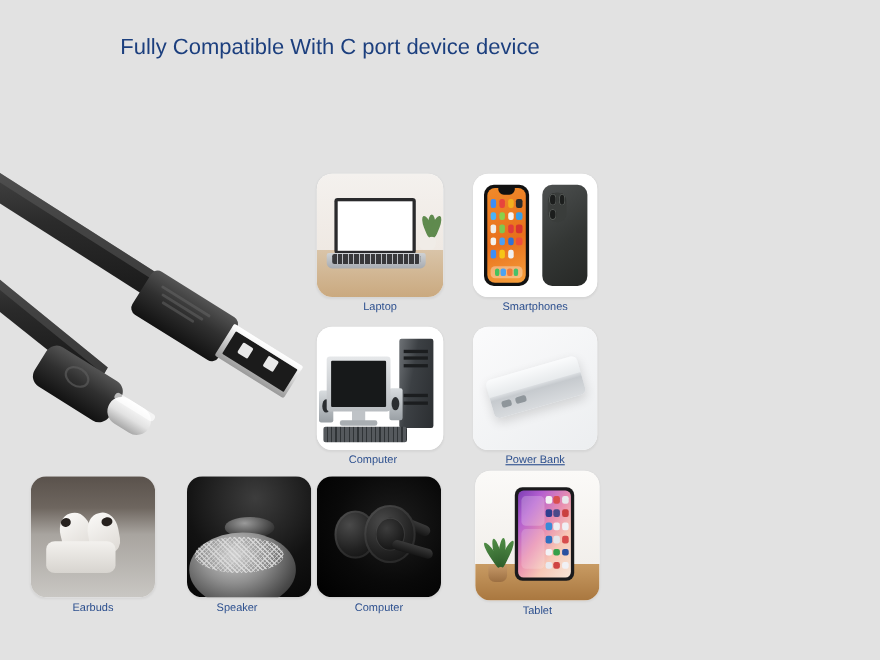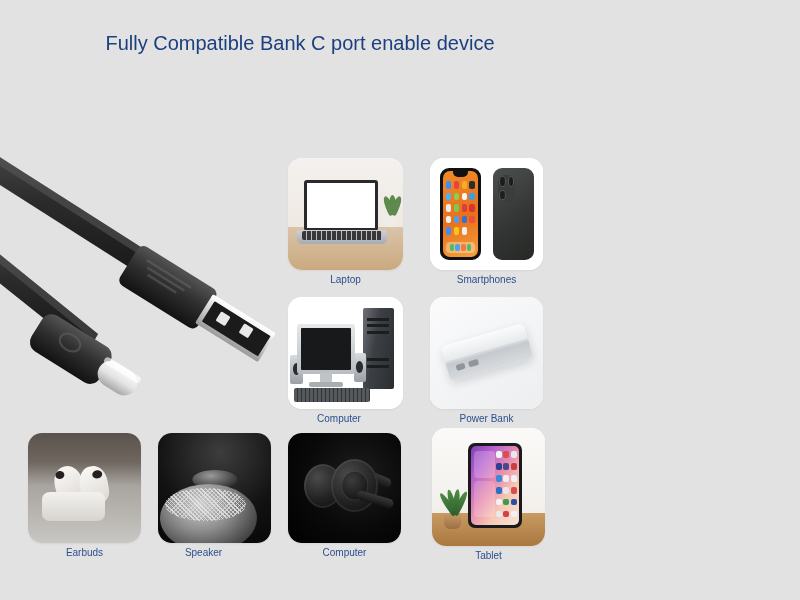--- a/index.html
+++ b/index.html
@@ -129,21 +129,21 @@
   .tb-plant { position:absolute; left:6%; top:52%; width:24%; height:34%; }
   .tb-pot { position:absolute; bottom:0; left:18%; width:64%; height:42%; background:linear-gradient(180deg,#c89b6a,#9c6f42); border-radius:2px 2px 6px 6px; }
   .tb-leaf { position:absolute; bottom:36%; left:50%; width:6px; height:26px; background:linear-gradient(180deg,#4f8c45,#2f5f2c); border-radius:50% 50% 18% 18%; transform-origin:bottom center; }
 </style>
 </head>
 <body style="background: rgb(226, 226, 226);">
 
 <div id="stage">
 
   <div class="header">
-    <div class="subtitle" style="color: rgb(28, 63, 126);">Fully Compatible Bank C port enable device</div>
+    <div class="subtitle" style="color: rgb(28, 63, 126);">Fully Compatible With C port device device</div>
   </div>
 
   <div class="cable-wrap">
     <svg width="300" height="270" viewBox="0 0 300 270">
       <defs>
         <linearGradient id="cordG" x1="0" y1="0" x2="0" y2="1">
           <stop offset="0%" stop-color="#4a4a4a"></stop>
           <stop offset="40%" stop-color="#2b2b2b"></stop>
           <stop offset="100%" stop-color="#141414"></stop>
         </linearGradient>
@@ -298,40 +298,40 @@
     <div class="tile" style="width:113px; height:112px;">
       <div class="tile-art">
         <div class="pb-bg"></div>
         <div class="pb-body">
           <div class="pb-top"></div>
           <div class="pb-port" style="left:10%;"></div>
           <div class="pb-port" style="left:26%;"></div>
         </div>
       </div>
     </div>
-    <div class="tile-label" style="color: rgb(44, 79, 142);">Power Bank</div>
+    <div class="tile-label" style="color: rgb(44, 79, 142); text-decoration: underline;">Power Bank</div>
   </div>
 
   <div class="tile-cell" style="left:28px; top:433px; width:113px;">
     <div class="tile" style="width:113px; height:110px;">
       <div class="tile-art">
         <div class="eb-bg"></div>
         <div class="eb-pod" style="left:24%; top:30%; transform:rotate(-14deg);">
           <div class="eb-tip" style="left:10%; top:8%;"></div>
         </div>
         <div class="eb-pod" style="left:46%; top:30%; transform:rotate(-10deg);">
           <div class="eb-tip" style="right:16%; top:14%;"></div>
         </div>
         <div class="eb-case"></div>
       </div>
     </div>
     <div class="tile-label" style="color: rgb(44, 79, 142);">Earbuds</div>
   </div>
 
-  <div class="tile-cell" style="left:158px; top:433px; width:91px;">
+  <div class="tile-cell" style="left:170px; top:433px; width:91px;">
     <div class="tile" style="width:113px; height:110px;">
       <div class="tile-art">
         <div class="sk-bg"></div>
         <div class="sk-dome"></div>
         <div class="sk-cone"></div>
         <div class="sk-mesh"></div>
       </div>
     </div>
     <div class="tile-label" style="color: rgb(44, 79, 142);">Speaker</div>
   </div>

